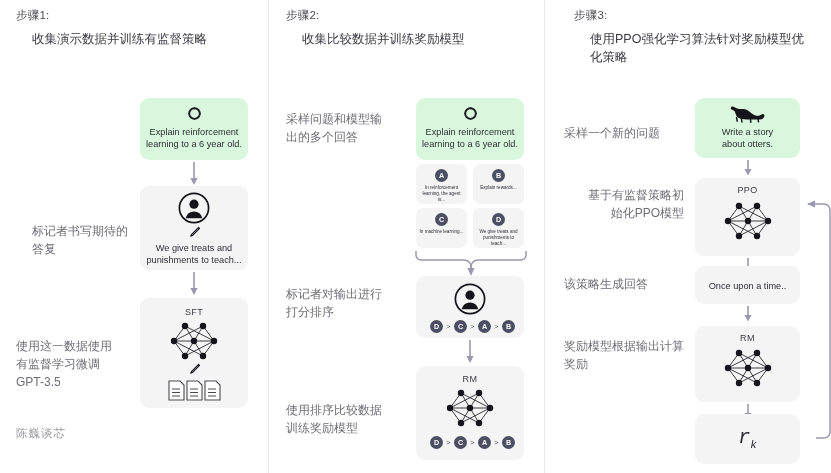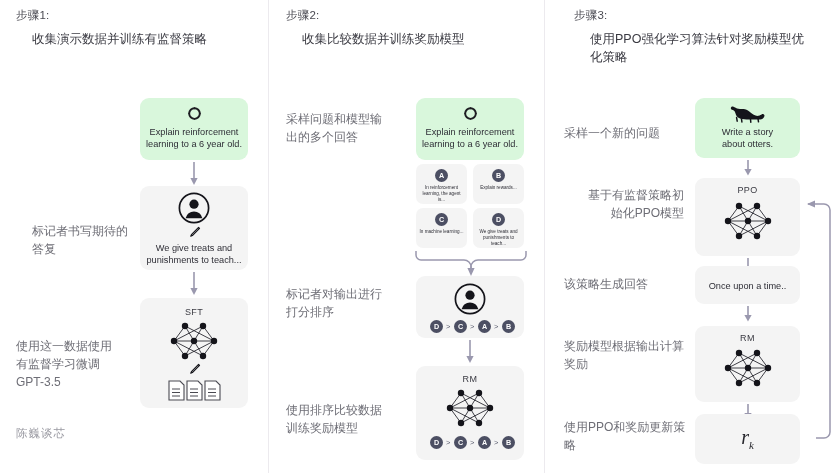--- a/index.html
+++ b/index.html
@@ -102,21 +102,21 @@
     position:absolute;
     font-size:7.5px;
     color:#5b5e70;
   }
 
   .icon{position:absolute;}
   svg{display:block;overflow:visible;}
 
   .rk{
     position:absolute;left:0;right:0;text-align:center;
-    font-family:Liberation Serif, serif;
+    font-family:Liberation Mono, monospace;
     font-style:italic;
     font-size:20px;
     color:#26262c;
   }
   .rk sub{font-size:11px;font-style:italic;}
 </style>
 </head>
 <body>
 
 <div class="board">
@@ -368,22 +368,20 @@
     <div class="step-label" style="left:30px;top:8px;">步骤3:</div>
     <div class="step-title" style="left:30px;top:30px;width:230px;white-space:pre-line;">使用PPO强化学习算法针对奖励模型优
 化策略</div>
 
     <div class="caption" style="left:20px;top:124px;width:130px;white-space:pre-line;">采样一个新的问题</div>
     <div class="caption" style="left:20px;top:186px;width:120px;white-space:pre-line;text-align:right;">基于有监督策略初
 始化PPO模型</div>
     <div class="caption" style="left:20px;top:337px;width:136px;white-space:pre-line;">奖励模型根据输出计算
 奖励</div>
     <div class="caption" style="left:20px;top:275px;width:130px;white-space:pre-line;">该策略生成回答</div>
-    <div class="caption" style="left:20px;top:418px;width:136px;white-space:pre-line;">使用PPO和奖励更新策
-略</div>
 
     <div class="card green" style="left:151px;top:98px;width:105px;height:60px;">
       <div class="icon" style="left:35px;top:7px;">
         <svg width="36" height="18" viewBox="0 0 36 18">
           <path d="M4.5 2.2 c-1.6 -1.2 -3.2 -0.6 -3.6 0.5 c-0.4 1.1 0.6 2 1.9 2.4
                    c1.5 0.5 2.4 1.9 2.8 3.6 c0.4 1.9 1.6 3.5 3.4 4.4
                    c1.9 1 4.5 1.3 7.6 1.3 l12.3 0 c1.9 0 3.5 -0.5 4.5 -1.5
                    c1 -1 1.3 -2.2 0.9 -3 c-0.4 -0.9 -1.5 -1.1 -2.4 -0.7
                    c-1 0.4 -1.8 1.3 -3.3 1.6 c-1.6 0.3 -3.4 -0.1 -4.9 -1
                    c-1.6 -0.9 -2.9 -2.2 -4.4 -3.3 c-1.7 -1.3 -3.7 -2.2 -5.9 -2.5

